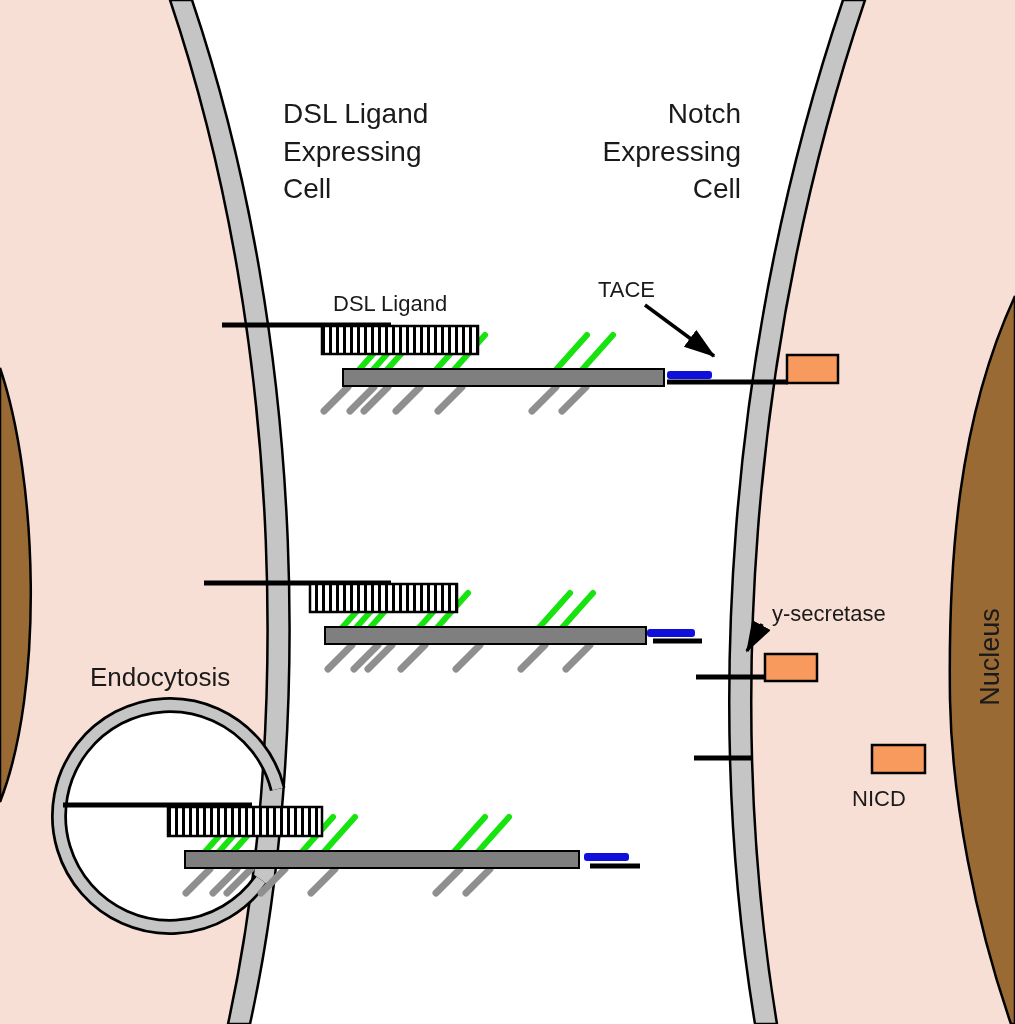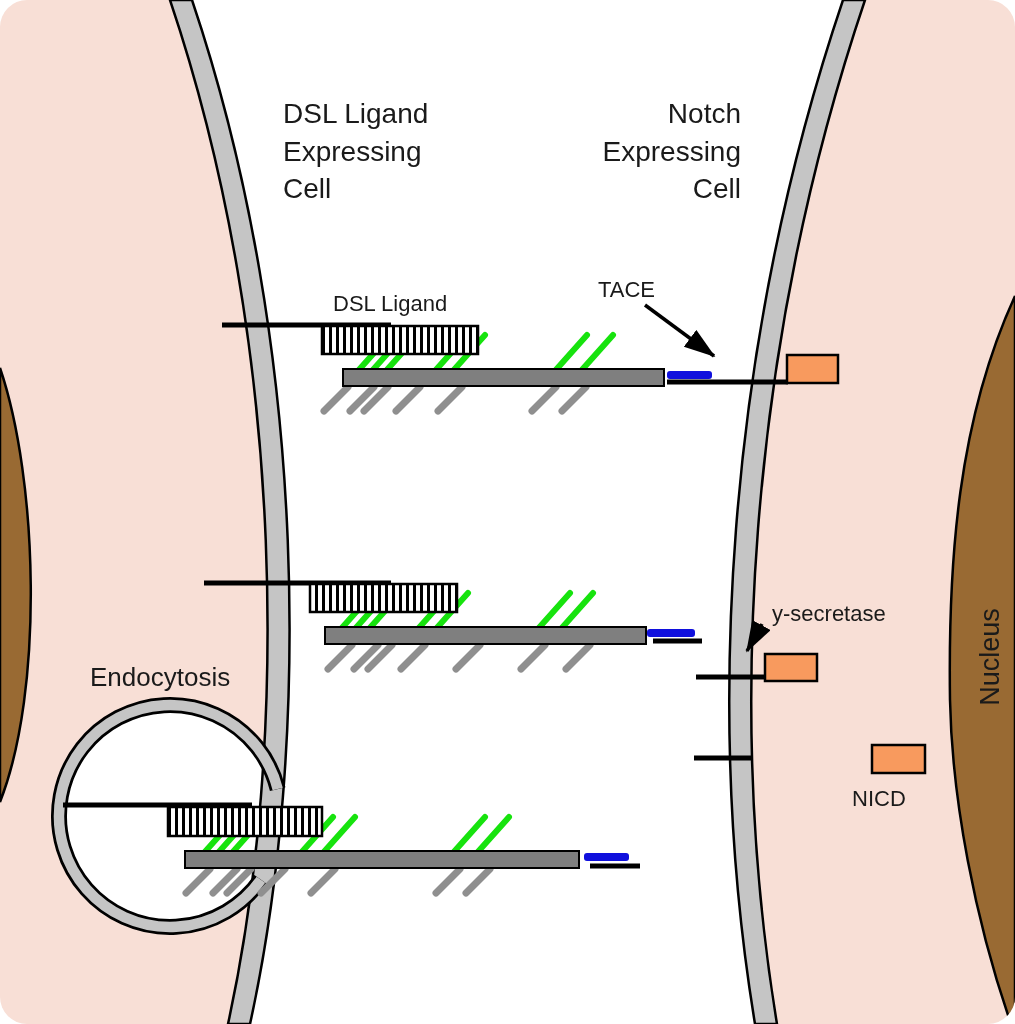--- a/index.html
+++ b/index.html
@@ -1,17 +1,17 @@
 <!DOCTYPE html>
 <html><head>
 <meta charset="utf-8">
 <style>
   html,body{margin:0;padding:0;background:#ffffff;}
   .stage{position:relative;width:1015px;height:1024px;overflow:hidden;background:#ffffff;
-         font-family:"Liberation Sans", sans-serif;border-radius:27px;}
+         font-family:"Liberation Sans", sans-serif;}
   svg{display:block;}
   text{fill:#1a1a1a;}
   .cell-title{font-size:28px;}
   .small-label{font-size:22px;}
   .mid-label{font-size:26px;}
   .nucleus-label{font-size:27px;}
 </style>
 </head>
 <body>
 

